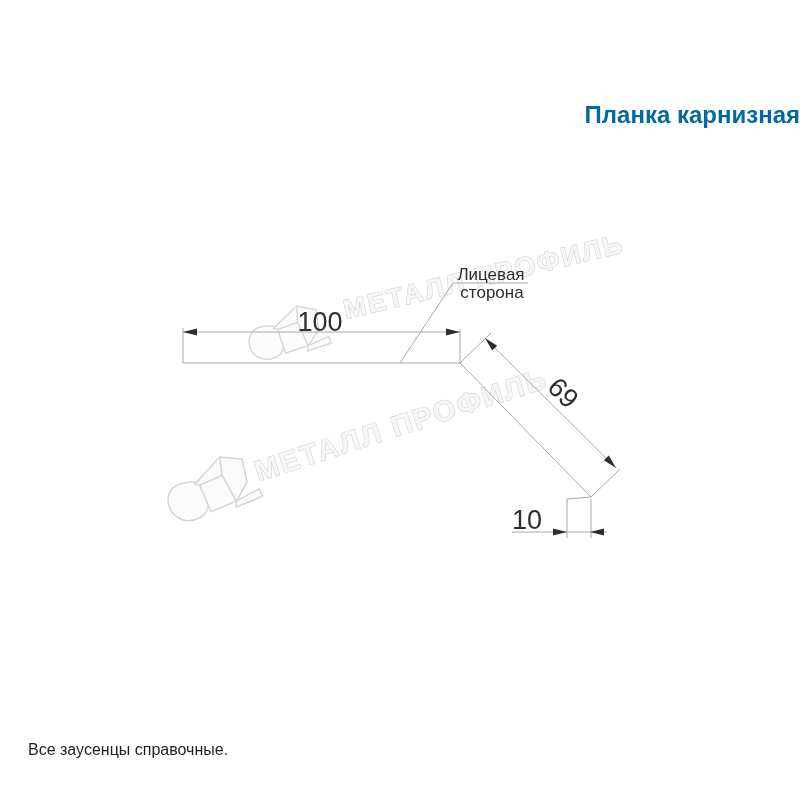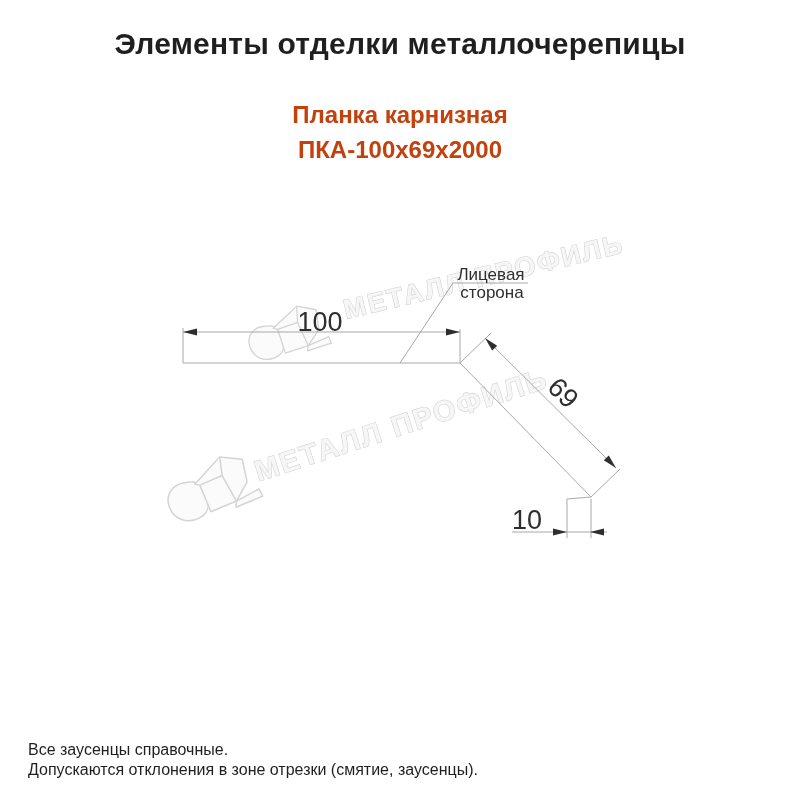--- a/index.html
+++ b/index.html
@@ -6,22 +6,22 @@
   .page {
     position:relative; width:800px; height:800px; background:#ffffff;
     font-family:"Liberation Sans", sans-serif; overflow:hidden;
   }
   .title {
     position:absolute; top:27px; left:0; width:100%; margin:0;
     text-align:center; font-size:30px; font-weight:bold; color:#1f1f1f;
     letter-spacing:0.2px;
   }
   .subtitle {
-    position:absolute; left:0; width:100%; text-align:center;
-    font-weight:bold; color:#c2410c; font-size:24px;
+    position:absolute; left:0; width:100%; text-align:right;
+    font-weight:bold; color:#0369a1; font-size:24px;
   }
   .subtitle.name { top:101px; }
   .subtitle.code { top:136px; }
   .drawing { position:absolute; left:0; top:0; width:800px; height:800px; }
   .lines path, .lines polyline { stroke:#a8a8a8; fill:none; stroke-width:1; }
   .arrows polygon { fill:#2e2e2e; stroke:none; }
   .dimtext text {
     fill:#2e2e2e; font-size:27px; text-anchor:middle;
     font-family:"Liberation Sans", sans-serif;
   }
@@ -40,23 +40,21 @@
   .footer {
     position:absolute; left:28px; top:740px; font-size:16px;
     color:#1f1f1f; line-height:20px;
   }
 </style>
 </head>
 <body>
 
 <div class="page">
 
-  <h1 class="title">Элементы отделки металлочерепицы</h1>
   <div class="subtitle name">Планка карнизная</div>
-  <div class="subtitle code">ПКА-100х69х2000</div>
 
   <svg class="drawing" viewBox="0 0 800 800">
 
     <g class="wm" transform="translate(238,310) rotate(-13.5)">
       <g class="logo" transform="translate(0,6)">
         <path d="M22,16 C10,14 2,22 3,33 C4,44 14,51 25,49 C33,47.5 37,42 36,34 L34,22 C32,17 27,16.8 22,16 Z"></path>
         <path d="M30,20 L58,4 L76,12 L74,32 L60,45 L36,47 L34,22 Z"></path>
         <path d="M58,4 L55,20 L34,22"></path>
         <path d="M55,20 L60,45"></path>
         <path d="M60,45 L82,41 L83,48 L58,50 Z"></path>
@@ -111,16 +109,15 @@
     </g>
 
     <g class="facetext">
       <text x="491" y="280">Лицевая</text>
       <text x="492" y="298">сторона</text>
     </g>
   </svg>
 
   <div class="footer">
     <div>Все заусенцы справочные.</div>
-    <div>Допускаются отклонения в зоне отрезки (смятие, заусенцы).</div>
   </div>
 
 </div>
 
 </body></html>

